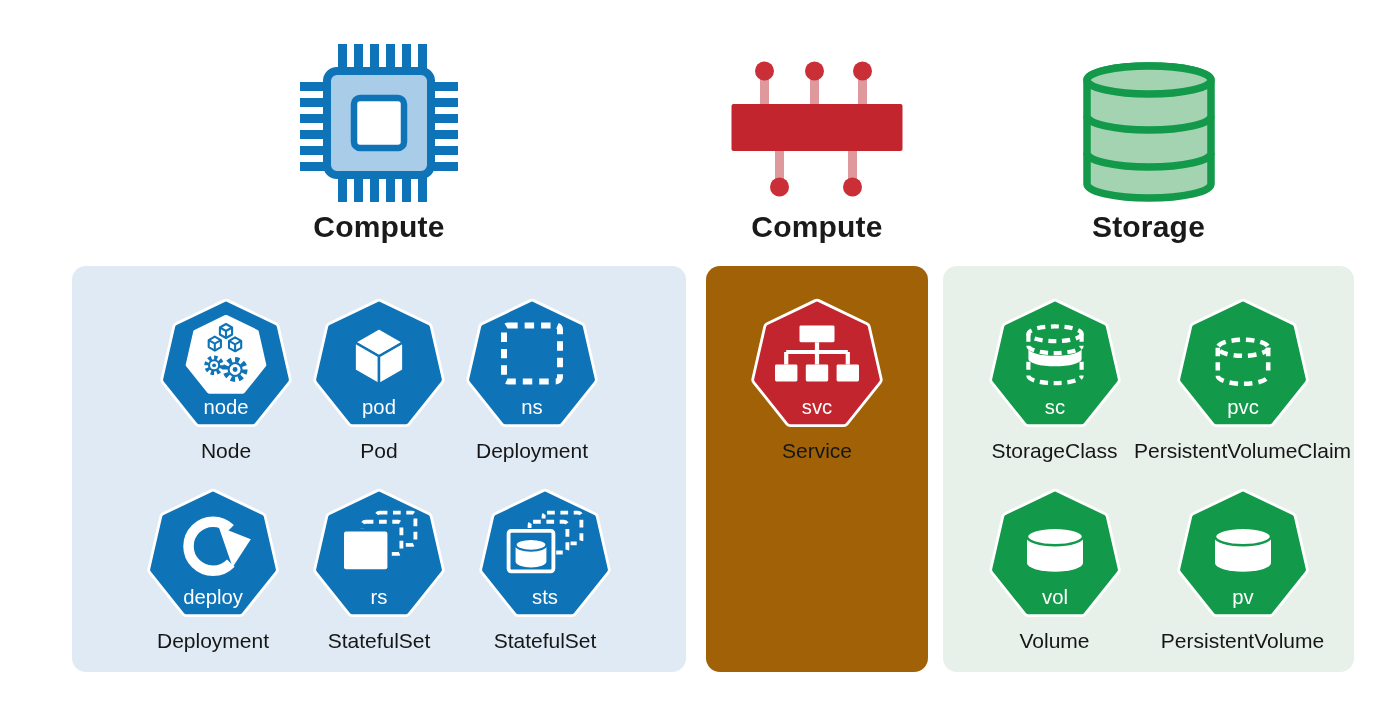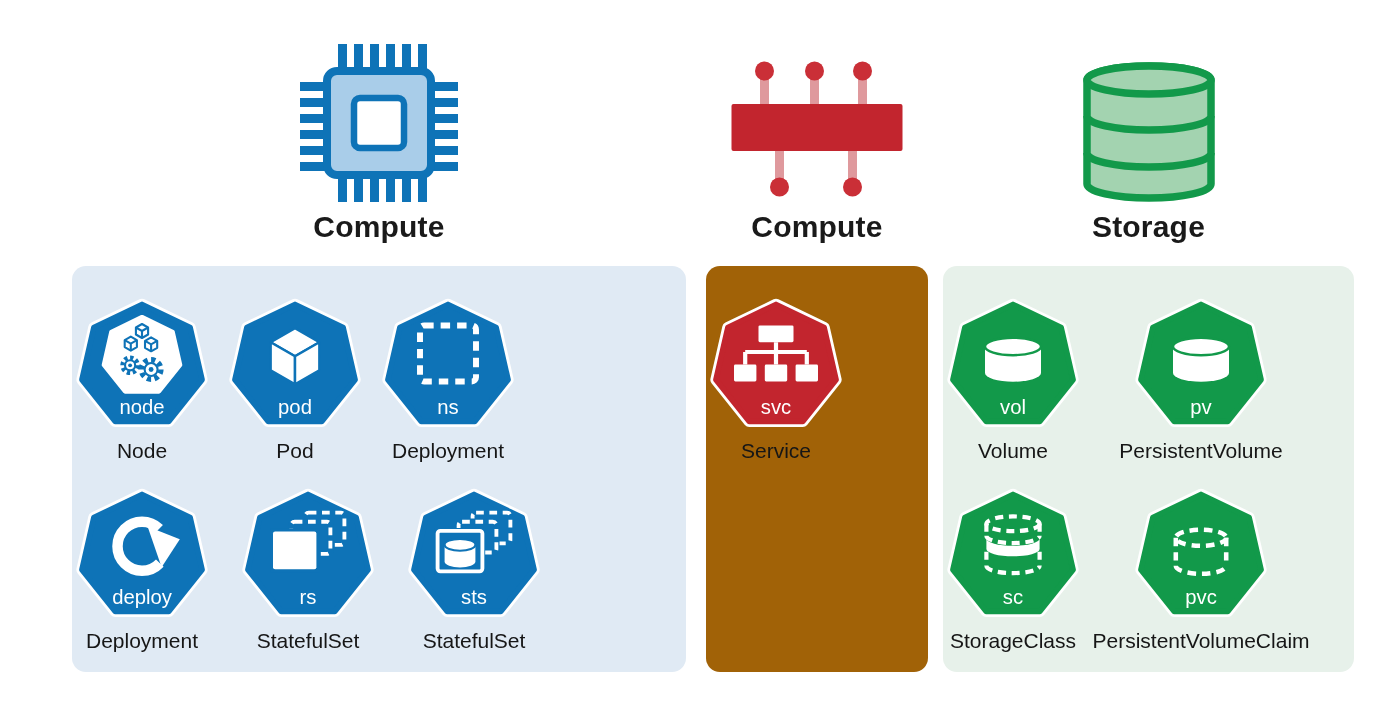--- a/index.html
+++ b/index.html
@@ -4,21 +4,21 @@
 <style>
   html,body{margin:0;padding:0;background:#ffffff;}
   #stage{position:relative;width:1400px;height:718px;background:#ffffff;overflow:hidden;
          font-family:"Liberation Sans",sans-serif;}
   .col{position:absolute;top:0;height:718px;}
   .hdr-icon{position:absolute;left:50%;transform:translateX(-50%);}
   .hdr-title{position:absolute;top:210px;left:0;width:100%;text-align:center;
              font-size:30px;font-weight:600;color:#1a1a1a;letter-spacing:0.2px;}
   .panel{position:absolute;top:266px;left:0;width:100%;height:406px;border-radius:14px;
          box-sizing:border-box;padding-top:30px;}
-  .row{display:flex;align-items:flex-start;margin-bottom:22px;}
+  .row{display:flex;justify-content:center;align-items:flex-start;margin-bottom:22px;}
   .card{width:140px;display:flex;flex-direction:column;align-items:center;}
   .card svg{display:block;width:140px;height:140px;}
   .rlabel{margin-top:2px;font-size:21px;font-weight:500;color:#161616;white-space:nowrap;
           line-height:26px;text-align:center;}
   .code{font-family:"Liberation Sans",sans-serif;font-size:29px;font-weight:400;fill:#ffffff;}
 </style>
 </head>
 <body>
 
 <div id="stage">
@@ -177,56 +177,56 @@
           <ellipse cx="70" cy="22" rx="62" ry="14" fill="#a3d3b0" stroke="#12994a" stroke-width="7.5"></ellipse>
           <path d="M8,58 a62,14 0 0 0 124,0 M8,95 a62,14 0 0 0 124,0" fill="none" stroke="#12994a" stroke-width="7.5"></path>
         </svg></div>
       <div class="hdr-title">Storage</div>
       <div class="panel" style="background:#e7f1ea">
         <div class="row" style="gap:48px">
           <div class="card">
             <svg viewBox="-100 -100 200 200">
               <polygon points="0,-88 68.8,-54.9 85.8,19.6 38.2,79.3 -38.2,79.3 -85.8,19.6 -68.8,-54.9" fill="#12994a" stroke="#ffffff" stroke-width="16" stroke-linejoin="round"></polygon>
               <polygon points="0,-88 68.8,-54.9 85.8,19.6 38.2,79.3 -38.2,79.3 -85.8,19.6 -68.8,-54.9" fill="#12994a" stroke="#12994a" stroke-width="8" stroke-linejoin="round"></polygon>
-              <path d="M-40,-28 a40,12.5 0 0 1 80,0 v38 a40,12.5 0 0 1 -80,0 z" fill="#fff"></path>
-              <ellipse cx="0" cy="-28" rx="40" ry="12.5" fill="#fff" stroke="#12994a" stroke-width="3.5"></ellipse>
-              <text class="code" x="0" y="68" text-anchor="middle">vol</text>
-            </svg>
-            <div class="rlabel">Volume</div>
-          </div>
-          <div class="card">
-            <svg viewBox="-100 -100 200 200">
-              <polygon points="0,-88 68.8,-54.9 85.8,19.6 38.2,79.3 -38.2,79.3 -85.8,19.6 -68.8,-54.9" fill="#12994a" stroke="#ffffff" stroke-width="16" stroke-linejoin="round"></polygon>
-              <polygon points="0,-88 68.8,-54.9 85.8,19.6 38.2,79.3 -38.2,79.3 -85.8,19.6 -68.8,-54.9" fill="#12994a" stroke="#12994a" stroke-width="8" stroke-linejoin="round"></polygon>
-              <path d="M-40,-28 a40,12.5 0 0 1 80,0 v38 a40,12.5 0 0 1 -80,0 z" fill="#fff"></path>
-              <ellipse cx="0" cy="-28" rx="40" ry="12.5" fill="#fff" stroke="#12994a" stroke-width="3.5"></ellipse>
-              <text class="code" x="0" y="68" text-anchor="middle">pv</text>
-            </svg>
-            <div class="rlabel">PersistentVolume</div>
-          </div>
-        </div>
-        <div class="row" style="gap:48px">
-          <div class="card">
-            <svg viewBox="-100 -100 200 200">
-              <polygon points="0,-88 68.8,-54.9 85.8,19.6 38.2,79.3 -38.2,79.3 -85.8,19.6 -68.8,-54.9" fill="#12994a" stroke="#ffffff" stroke-width="16" stroke-linejoin="round"></polygon>
-              <polygon points="0,-88 68.8,-54.9 85.8,19.6 38.2,79.3 -38.2,79.3 -85.8,19.6 -68.8,-54.9" fill="#12994a" stroke="#12994a" stroke-width="8" stroke-linejoin="round"></polygon>
               <ellipse cx="0" cy="-46" rx="38" ry="10.5" fill="none" stroke="#fff" stroke-width="6" stroke-dasharray="11.5 8"></ellipse>
               <path d="M-38,-46 v17 M38,-46 v17 M-38,-29 a38,10.5 0 0 0 76,0" fill="none" stroke="#fff" stroke-width="6" stroke-dasharray="11.5 8"></path>
               <path d="M-38,-25 a38,10.5 0 0 0 76,0 v15 a38,10.5 0 0 1 -76,0 z" fill="#fff"></path>
               <path d="M-38,-6 v20 M38,-6 v20 M-38,14 a38,10.5 0 0 0 76,0" fill="none" stroke="#fff" stroke-width="6" stroke-dasharray="11.5 8"></path>
               <text class="code" x="0" y="68" text-anchor="middle">sc</text>
             </svg>
             <div class="rlabel">StorageClass</div>
           </div>
           <div class="card">
             <svg viewBox="-100 -100 200 200">
               <polygon points="0,-88 68.8,-54.9 85.8,19.6 38.2,79.3 -38.2,79.3 -85.8,19.6 -68.8,-54.9" fill="#12994a" stroke="#ffffff" stroke-width="16" stroke-linejoin="round"></polygon>
               <polygon points="0,-88 68.8,-54.9 85.8,19.6 38.2,79.3 -38.2,79.3 -85.8,19.6 -68.8,-54.9" fill="#12994a" stroke="#12994a" stroke-width="8" stroke-linejoin="round"></polygon>
               <ellipse cx="0" cy="-26" rx="36" ry="11.5" fill="none" stroke="#fff" stroke-width="6.5" stroke-dasharray="12 8.5"></ellipse>
               <path d="M-36,-26 v40 M36,-26 v40 M-36,14 a36,11.5 0 0 0 72,0" fill="none" stroke="#fff" stroke-width="6.5" stroke-dasharray="12 8.5"></path>
               <text class="code" x="0" y="68" text-anchor="middle">pvc</text>
             </svg>
             <div class="rlabel">PersistentVolumeClaim</div>
           </div>
         </div>
+        <div class="row" style="gap:48px">
+          <div class="card">
+            <svg viewBox="-100 -100 200 200">
+              <polygon points="0,-88 68.8,-54.9 85.8,19.6 38.2,79.3 -38.2,79.3 -85.8,19.6 -68.8,-54.9" fill="#12994a" stroke="#ffffff" stroke-width="16" stroke-linejoin="round"></polygon>
+              <polygon points="0,-88 68.8,-54.9 85.8,19.6 38.2,79.3 -38.2,79.3 -85.8,19.6 -68.8,-54.9" fill="#12994a" stroke="#12994a" stroke-width="8" stroke-linejoin="round"></polygon>
+              <path d="M-40,-28 a40,12.5 0 0 1 80,0 v38 a40,12.5 0 0 1 -80,0 z" fill="#fff"></path>
+              <ellipse cx="0" cy="-28" rx="40" ry="12.5" fill="#fff" stroke="#12994a" stroke-width="3.5"></ellipse>
+              <text class="code" x="0" y="68" text-anchor="middle">vol</text>
+            </svg>
+            <div class="rlabel">Volume</div>
+          </div>
+          <div class="card">
+            <svg viewBox="-100 -100 200 200">
+              <polygon points="0,-88 68.8,-54.9 85.8,19.6 38.2,79.3 -38.2,79.3 -85.8,19.6 -68.8,-54.9" fill="#12994a" stroke="#ffffff" stroke-width="16" stroke-linejoin="round"></polygon>
+              <polygon points="0,-88 68.8,-54.9 85.8,19.6 38.2,79.3 -38.2,79.3 -85.8,19.6 -68.8,-54.9" fill="#12994a" stroke="#12994a" stroke-width="8" stroke-linejoin="round"></polygon>
+              <path d="M-40,-28 a40,12.5 0 0 1 80,0 v38 a40,12.5 0 0 1 -80,0 z" fill="#fff"></path>
+              <ellipse cx="0" cy="-28" rx="40" ry="12.5" fill="#fff" stroke="#12994a" stroke-width="3.5"></ellipse>
+              <text class="code" x="0" y="68" text-anchor="middle">pv</text>
+            </svg>
+            <div class="rlabel">PersistentVolume</div>
+          </div>
+        </div>
       </div>
     </div>
   </div>
 
 </body></html>

